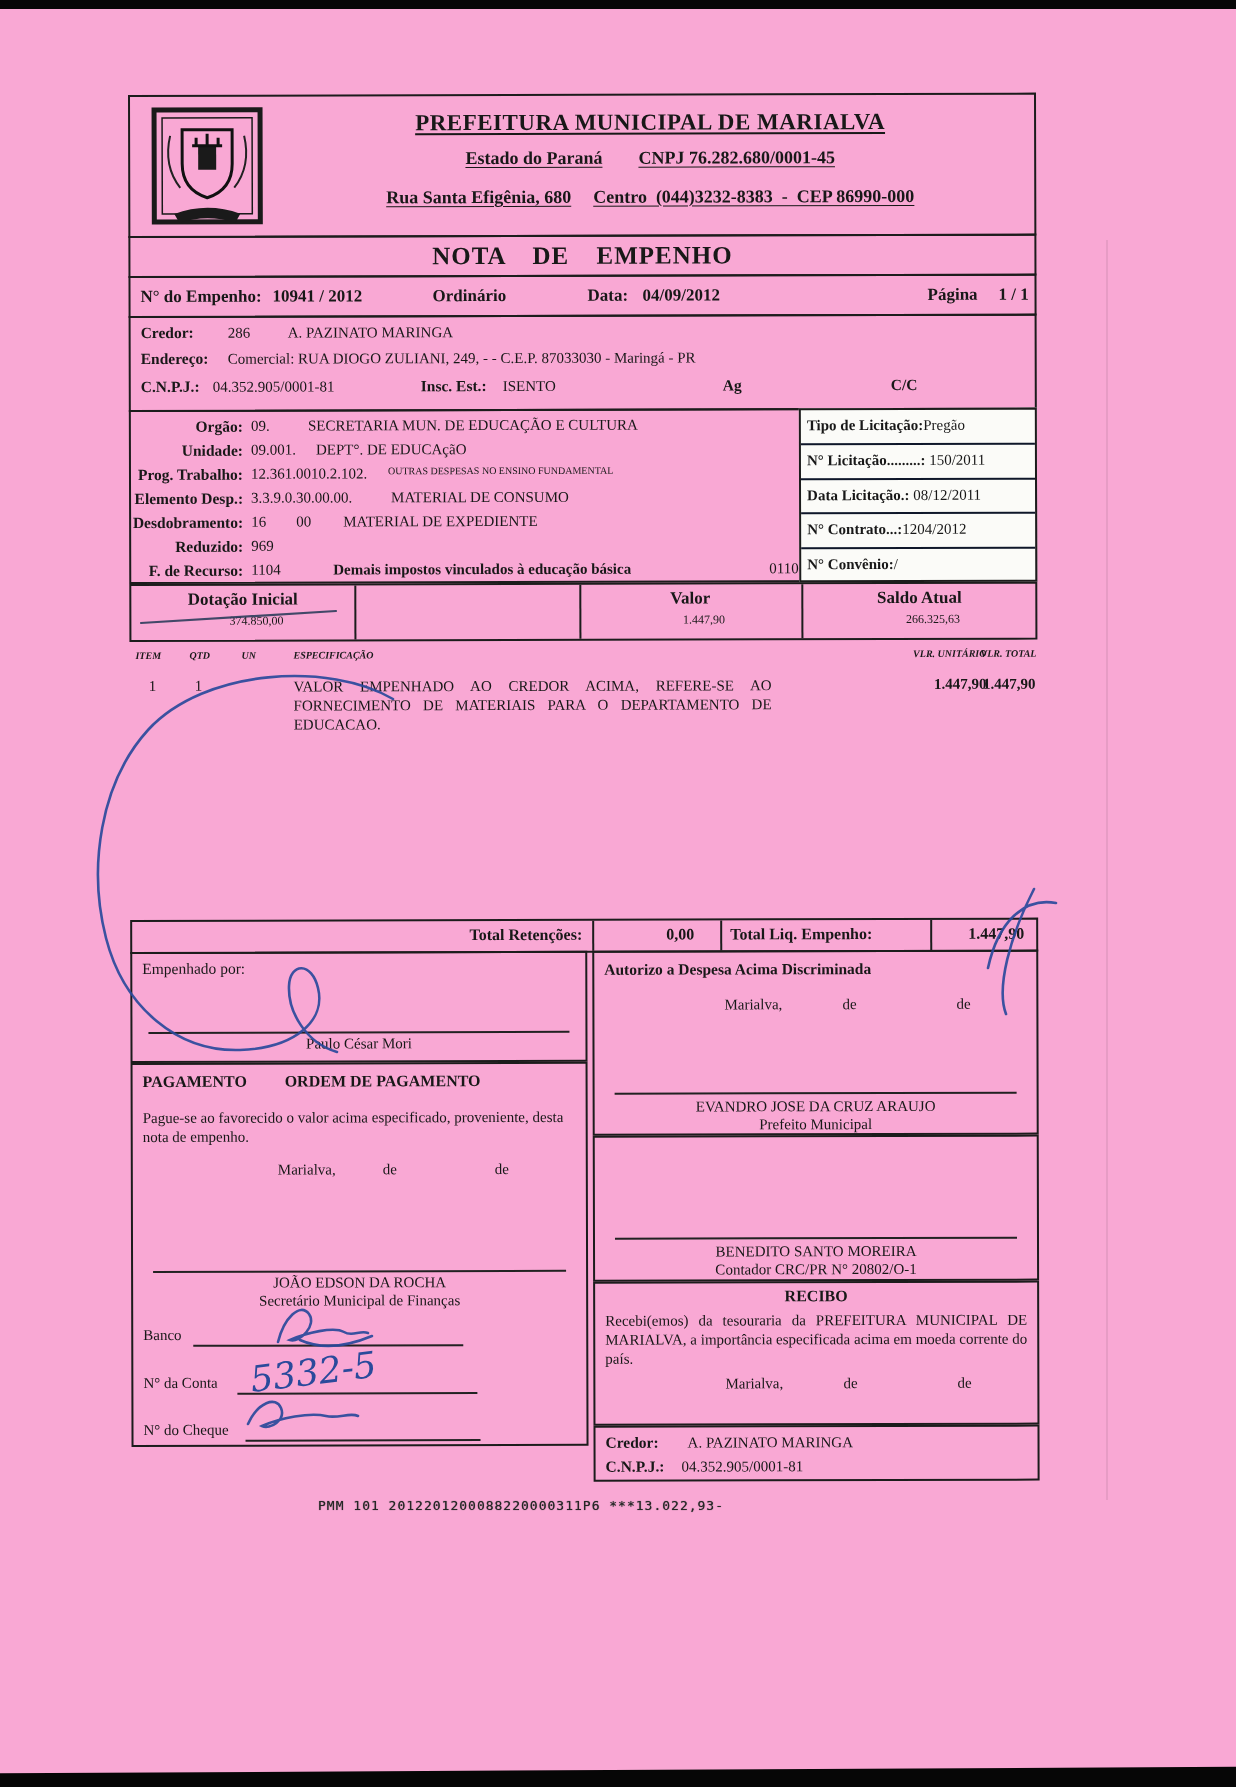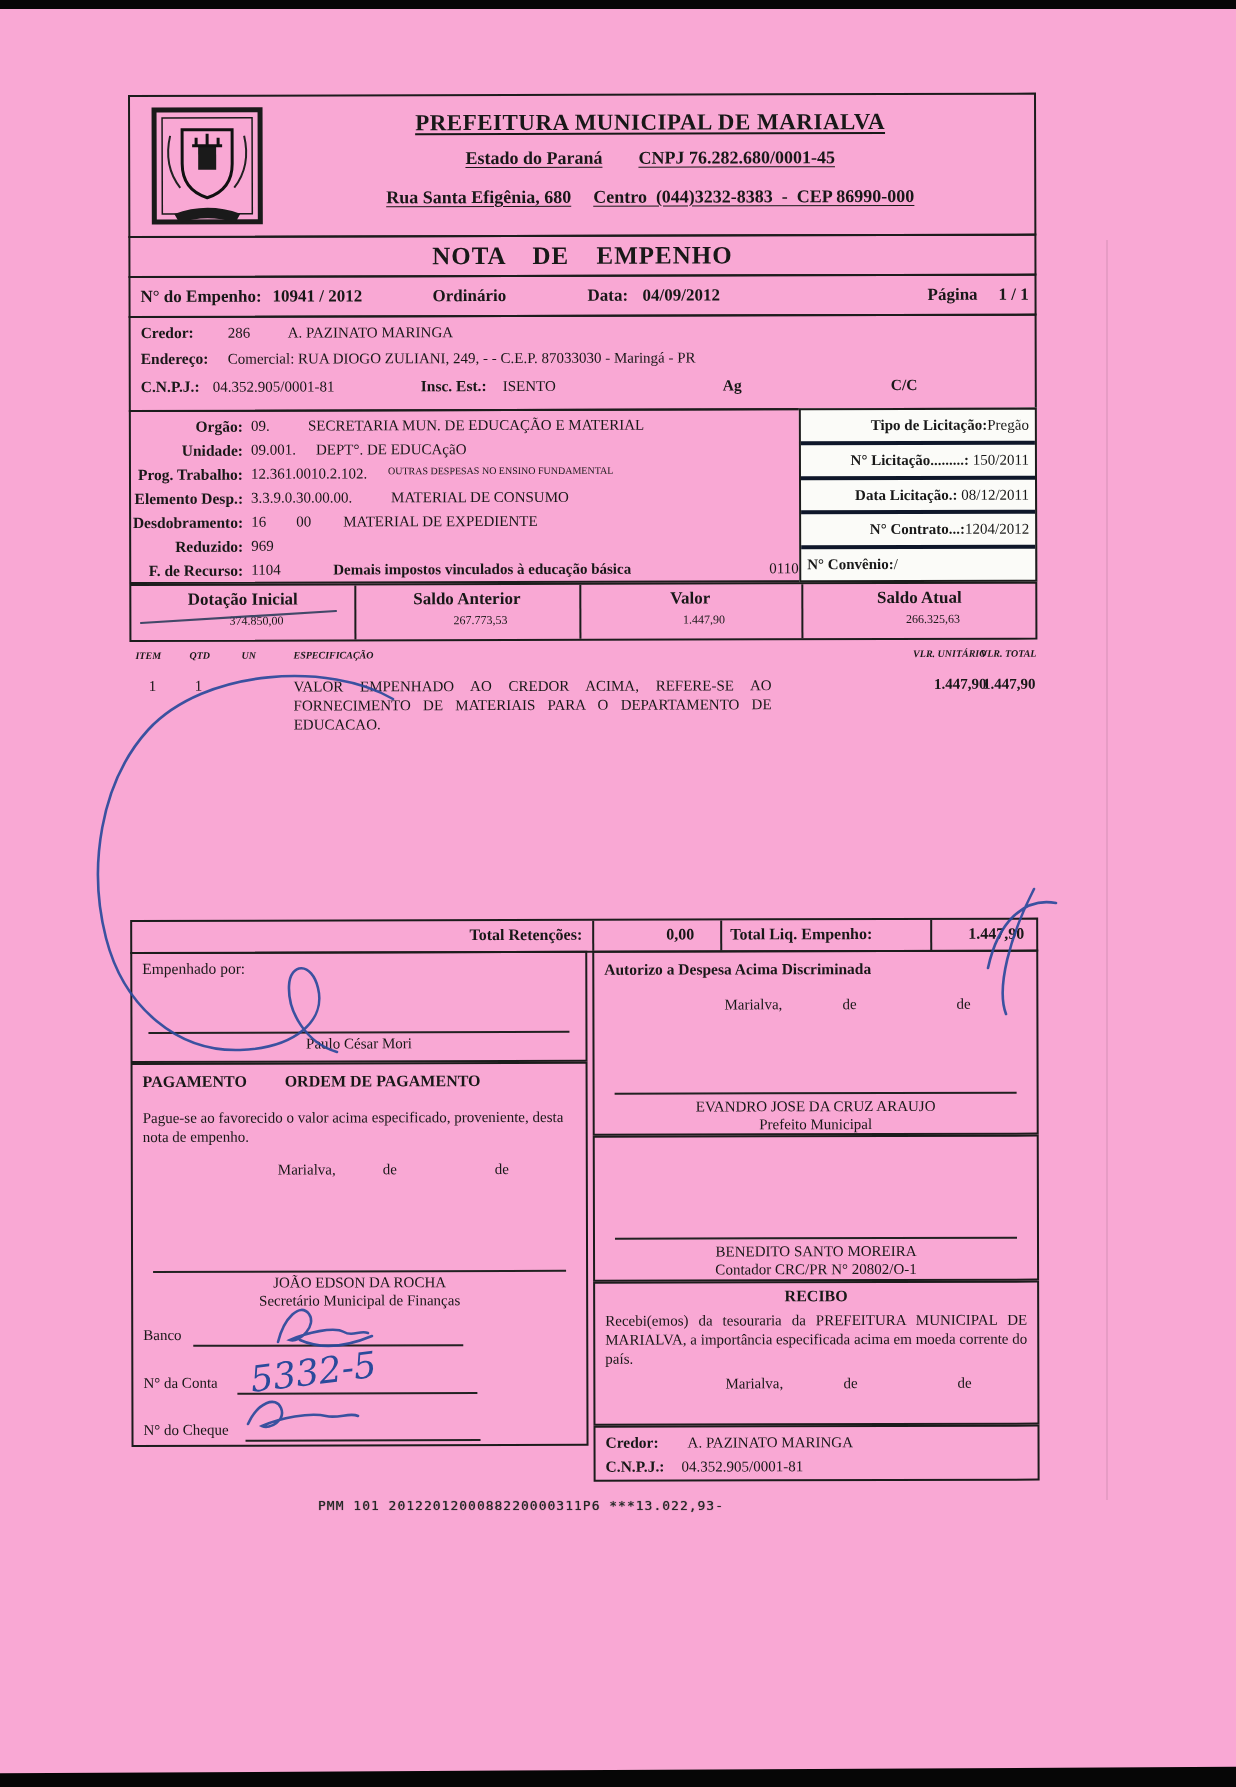--- a/index.html
+++ b/index.html
@@ -18,21 +18,21 @@
   .rt { text-align:right; }
   .just { text-align:justify; }
   .pre span { white-space:pre; }
   .vline { position:absolute; top:0; bottom:0; width:0; border-left:2px solid #1c1c1c; }
   .sig-line { position:absolute; border-top:2px solid #222; height:0; }
   .fill-line { position:absolute; border-bottom:2px solid #222; height:0; }
   .cl-row { position:absolute; left:0; width:668px; height:24px; }
   .cl-label { position:absolute; left:0; width:112px; text-align:right; font-weight:bold; font-size:15.5px; }
   .cl-code { position:absolute; left:120px; font-size:15px; }
   .lic-row { position:absolute; left:0; right:0; padding:7px 6px 0 6px; font-size:15px; }
-  .lic-sep { border-bottom:4px solid #0f172a;text-align:right; }
+  .lic-sep { border-bottom:2px solid #0f172a; }
   .saldo-h { position:absolute; top:4px; left:0; right:0; text-align:center; font-weight:bold; font-size:17px; }
   .saldo-v { position:absolute; top:28px; left:0; right:0; text-align:center; font-size:12px;padding-left:27px; }
   .item-col { position:absolute; font-style:italic; font-weight:bold; font-size:10px; }
   .hand-text { font-family:"DejaVu Serif", serif; font-style:italic; font-size:36px; fill:#2a4a9b; }
   .dotmatrix { position:absolute; left:318px; top:1498px; font-family:"DejaVu Sans Mono", monospace; font-size:13px; letter-spacing:1px; color:#262626; text-shadow:0 0 1px #444; }
   .pen-overlay { position:absolute; inset:0; z-index:10; pointer-events:none; }
 </style>
 </head>
 <body>
 
@@ -89,21 +89,21 @@
       <span class="abs b" style="left:290px;top:60px">Insc. Est.:</span>
       <span class="abs" style="left:372px;top:61px;font-size:15px">ISENTO</span>
       <span class="abs b" style="left:592px;top:60px">Ag</span>
       <span class="abs b" style="left:760px;top:60px">C/C</span>
     </div>
 
     <div class="box" style="left:0;top:315px;width:908px;height:174px">
       <div class="cl-row" style="top:6px">
         <span class="cl-label">Orgão:</span>
         <span class="cl-code">09.</span>
-        <span class="abs" style="left:177px;font-size:15px">SECRETARIA MUN. DE EDUCAÇÃO E MATERIAL</span>
+        <span class="abs" style="left:177px;font-size:15px">SECRETARIA MUN. DE EDUCAÇÃO E CULTURA</span>
       </div>
       <div class="cl-row" style="top:30px">
         <span class="cl-label">Unidade:</span>
         <span class="cl-code">09.001.</span>
         <span class="abs" style="left:185px;font-size:15px">DEPT°. DE EDUCAçãO</span>
       </div>
       <div class="cl-row" style="top:54px">
         <span class="cl-label">Prog. Trabalho:</span>
         <span class="cl-code">12.361.0010.2.102.</span>
         <span class="abs" style="left:257px;font-size:10px">OUTRAS DESPESAS NO ENSINO FUNDAMENTAL</span>
@@ -139,24 +139,20 @@
       <div class="lic-row" style="top:139px;height:35px"><span class="b">N° Convênio:</span><span>/</span></div>
     </div>
 
     <div class="box" style="left:0;top:489px;width:908px;height:58px">
       <div class="vline" style="left:223px"></div>
       <div class="vline" style="left:448px"></div>
       <div class="vline" style="left:670px"></div>
       <div class="abs" style="left:0;top:0;width:223px;height:100%">
         <div class="saldo-h">Dotação Inicial</div>
         <div class="saldo-v">374.850,00</div>
-      </div>
-      <div class="abs" style="left:223px;top:0;width:225px;height:100%">
-        <div class="saldo-h">Saldo Anterior</div>
-        <div class="saldo-v">267.773,53</div>
       </div>
       <div class="abs" style="left:448px;top:0;width:222px;height:100%">
         <div class="saldo-h">Valor</div>
         <div class="saldo-v">1.447,90</div>
       </div>
       <div class="abs" style="left:670px;top:0;width:236px;height:100%">
         <div class="saldo-h">Saldo Atual</div>
         <div class="saldo-v">266.325,63</div>
       </div>
     </div>

